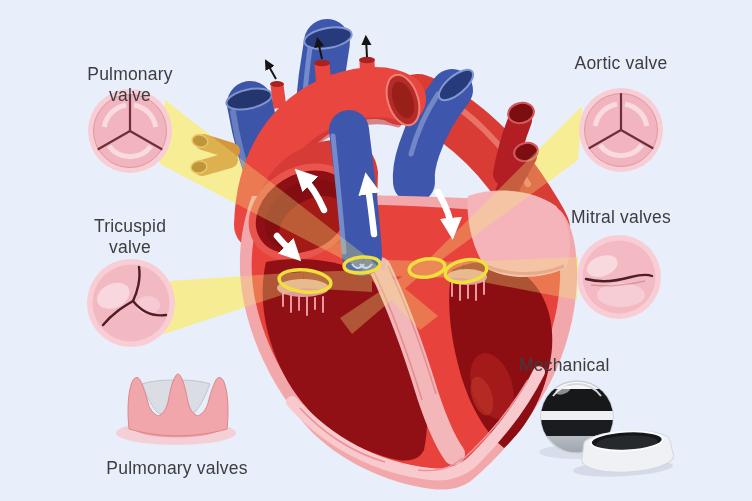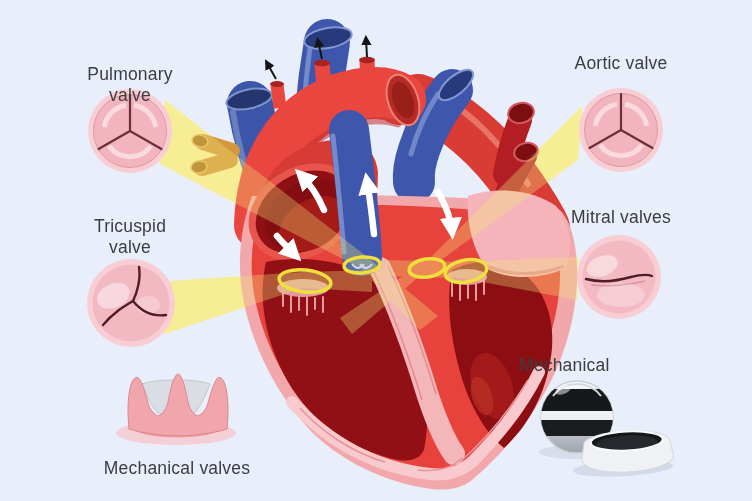--- a/index.html
+++ b/index.html
@@ -292,16 +292,16 @@
 
 <div class="lbl" style="left:541px;top:207px;width:160px;">
   <div>Mitral valves</div>
 </div>
 
 <div class="lbl right" style="left:519px;top:355px;width:146px;">
   <div>Mechanical</div>
 </div>
 
 <div class="lbl" style="left:97px;top:458px;width:160px;">
-  <div>Mechanical valves</div>
+  <div>Pulmonary valves</div>
 </div>
 
 </div>
 
 </body></html>

